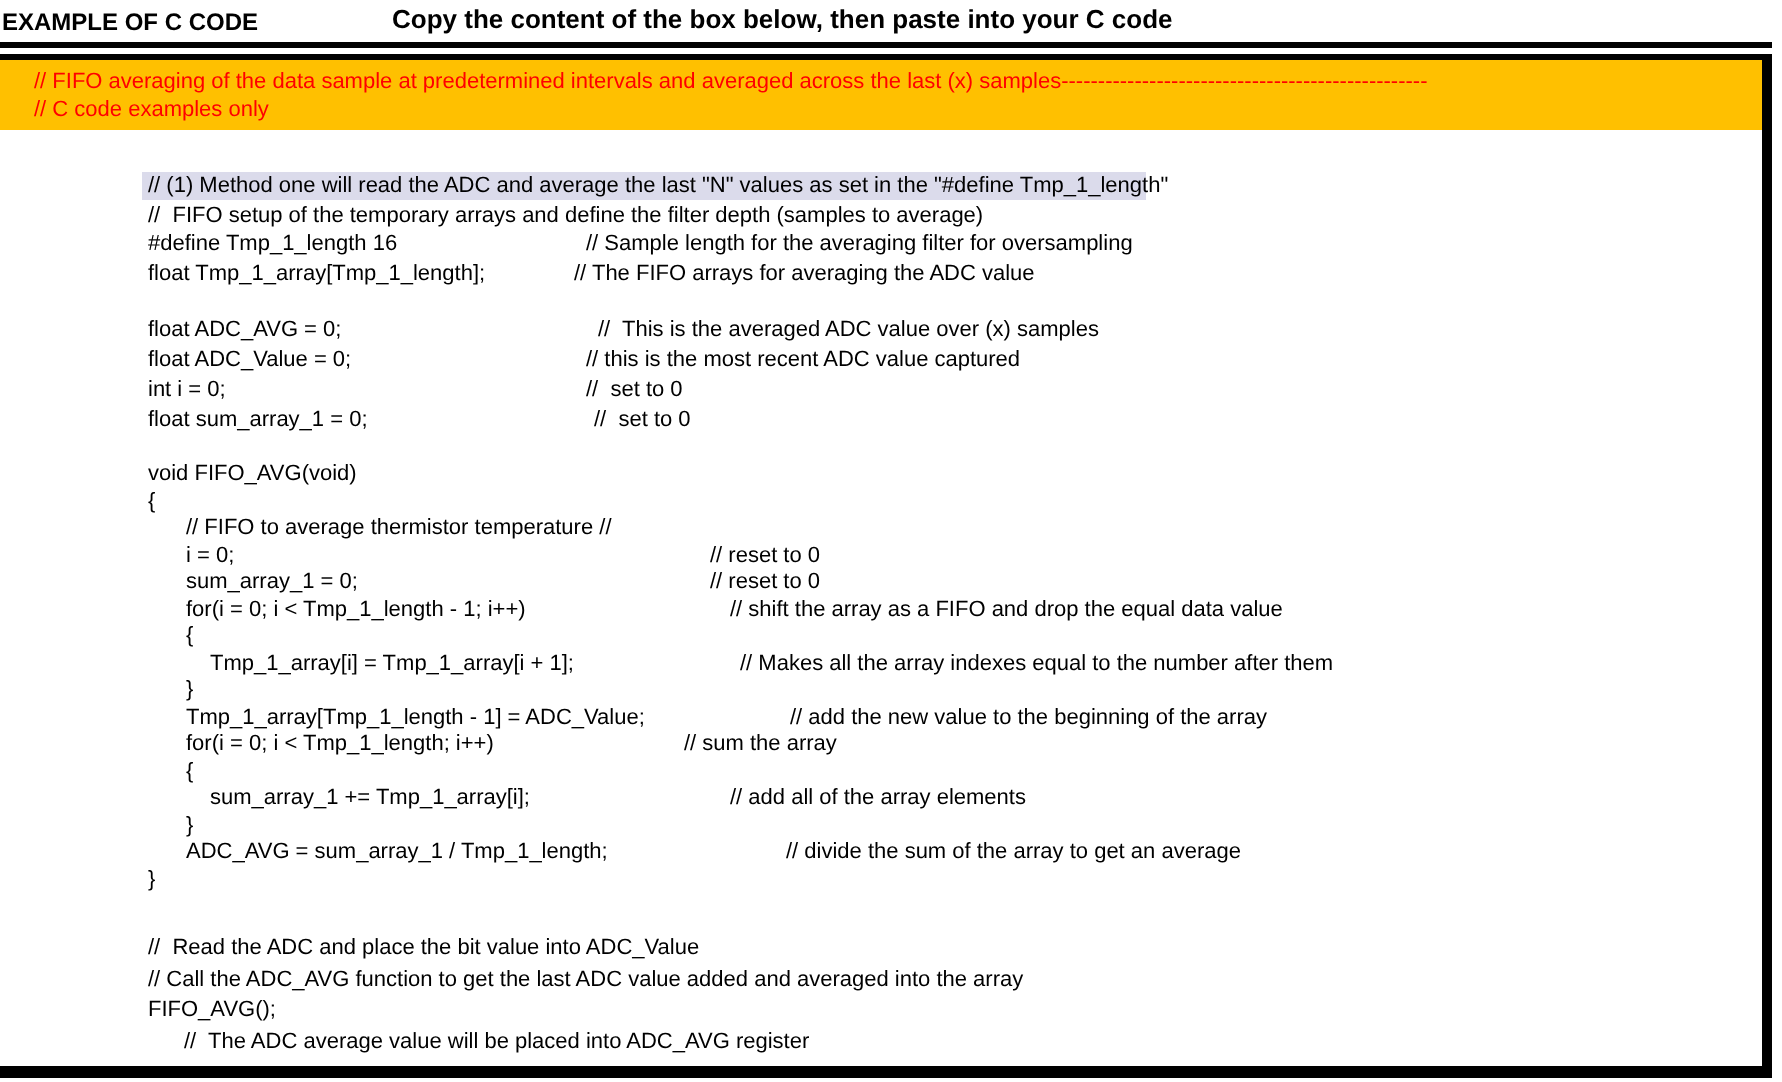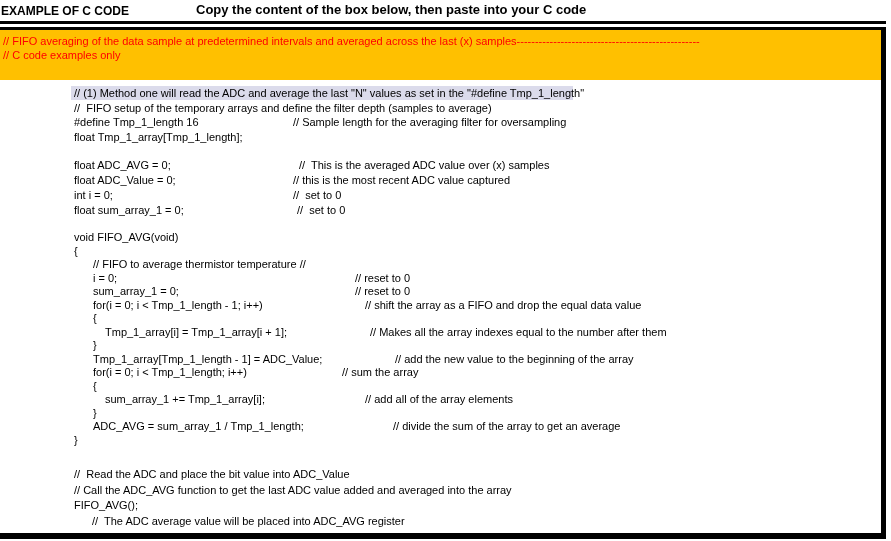--- a/index.html
+++ b/index.html
@@ -20,22 +20,22 @@
 
   .code-box {
     position:absolute; left:0; top:27px; width:886px; height:512px;
     background:#fff;
     border-top:3px solid #000;
     border-right:5px solid #000;
     border-bottom:6px solid #000;
     border-left:none;
   }
   .banner {
-    position:absolute; left:0; top:0; right:0; height:50px;
-    padding:4px 0 0 3px;
+    position:absolute; left:0; top:0; right:0; height:35px;
+    padding:4px 0 0 17px;
   }
   .banner-line {
     font-size:11px; line-height:14px; white-space:pre;
   }
 
   .code-lines { position:absolute; left:0; top:0; right:0; bottom:0; }
   .code-section { position:absolute; left:0; right:0; }
   .code-line { position:relative; width:100%; }
   .code-text, .code-comment {
     position:absolute; top:0; font-size:11px; white-space:pre; color:#000;
@@ -64,20 +64,21 @@
         </div>
         <div class="code-line" style="height: 14.5px; line-height: 14.5px;">
           <span class="code-text" style="left: 74px; color: rgb(0, 0, 0);">//  FIFO setup of the temporary arrays and define the filter depth (samples to average)</span>
         </div>
         <div class="code-line" style="height: 14.5px; line-height: 14.5px;">
           <span class="code-text" style="left: 74px; color: rgb(0, 0, 0);">#define Tmp_1_length 16</span>
           <span class="code-comment" style="left: 293px; color: rgb(0, 0, 0);">// Sample length for the averaging filter for oversampling</span>
         </div>
         <div class="code-line" style="height: 14.5px; line-height: 14.5px; padding-left: 24px;">
           <span class="code-text" style="left: 74px; color: rgb(0, 0, 0);">float Tmp_1_array[Tmp_1_length];</span>
+          <span class="code-comment" style="left: 287px; color: rgb(0, 0, 0);">// The FIFO arrays for averaging the ADC value</span>
         </div>
       </div>
       <div class="code-section" style="top: 128px;">
         <div class="code-line" style="height: 15px; line-height: 15px;">
           <span class="code-text" style="left: 74px; color: rgb(0, 0, 0);">float ADC_AVG = 0;</span>
           <span class="code-comment" style="left: 299px; color: rgb(0, 0, 0);">//  This is the averaged ADC value over (x) samples</span>
         </div>
         <div class="code-line" style="height: 15px; line-height: 15px;">
           <span class="code-text" style="left: 74px; color: rgb(0, 0, 0);">float ADC_Value = 0;</span>
           <span class="code-comment" style="left: 293px; color: rgb(0, 0, 0);">// this is the most recent ADC value captured</span>

